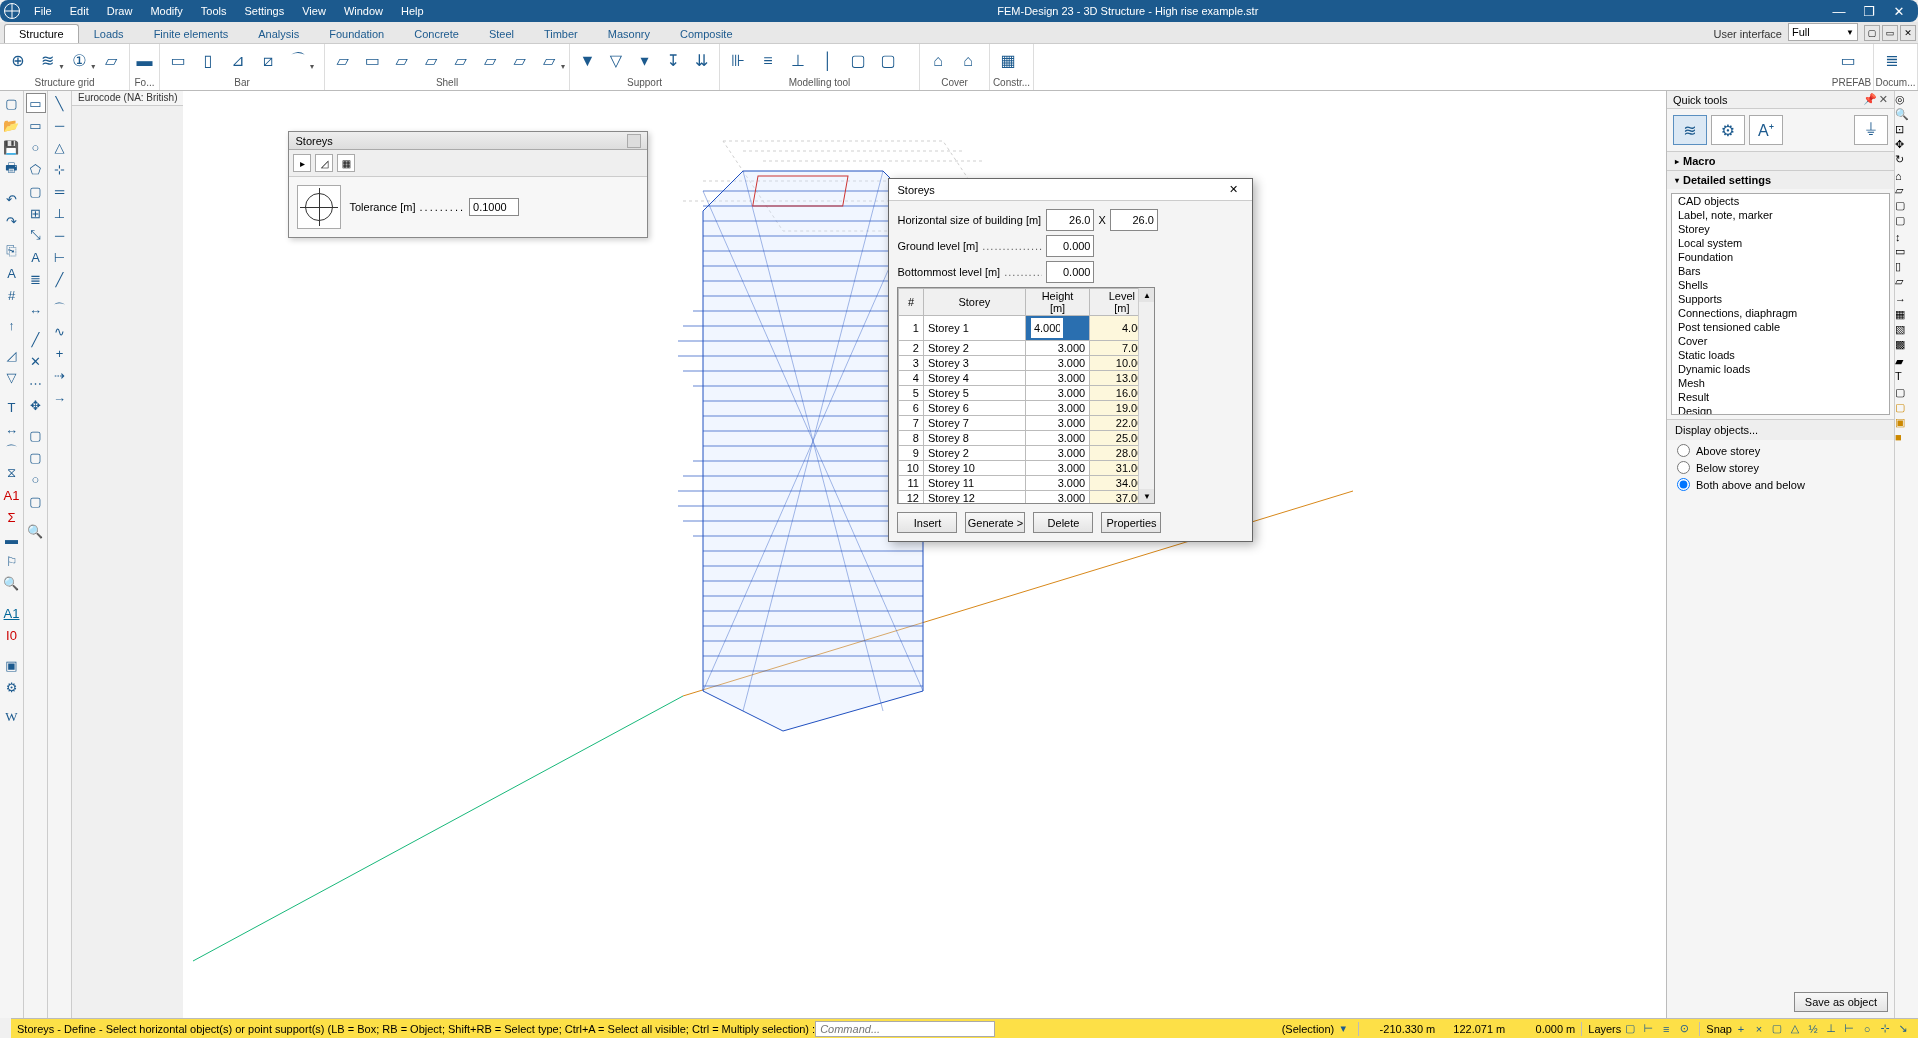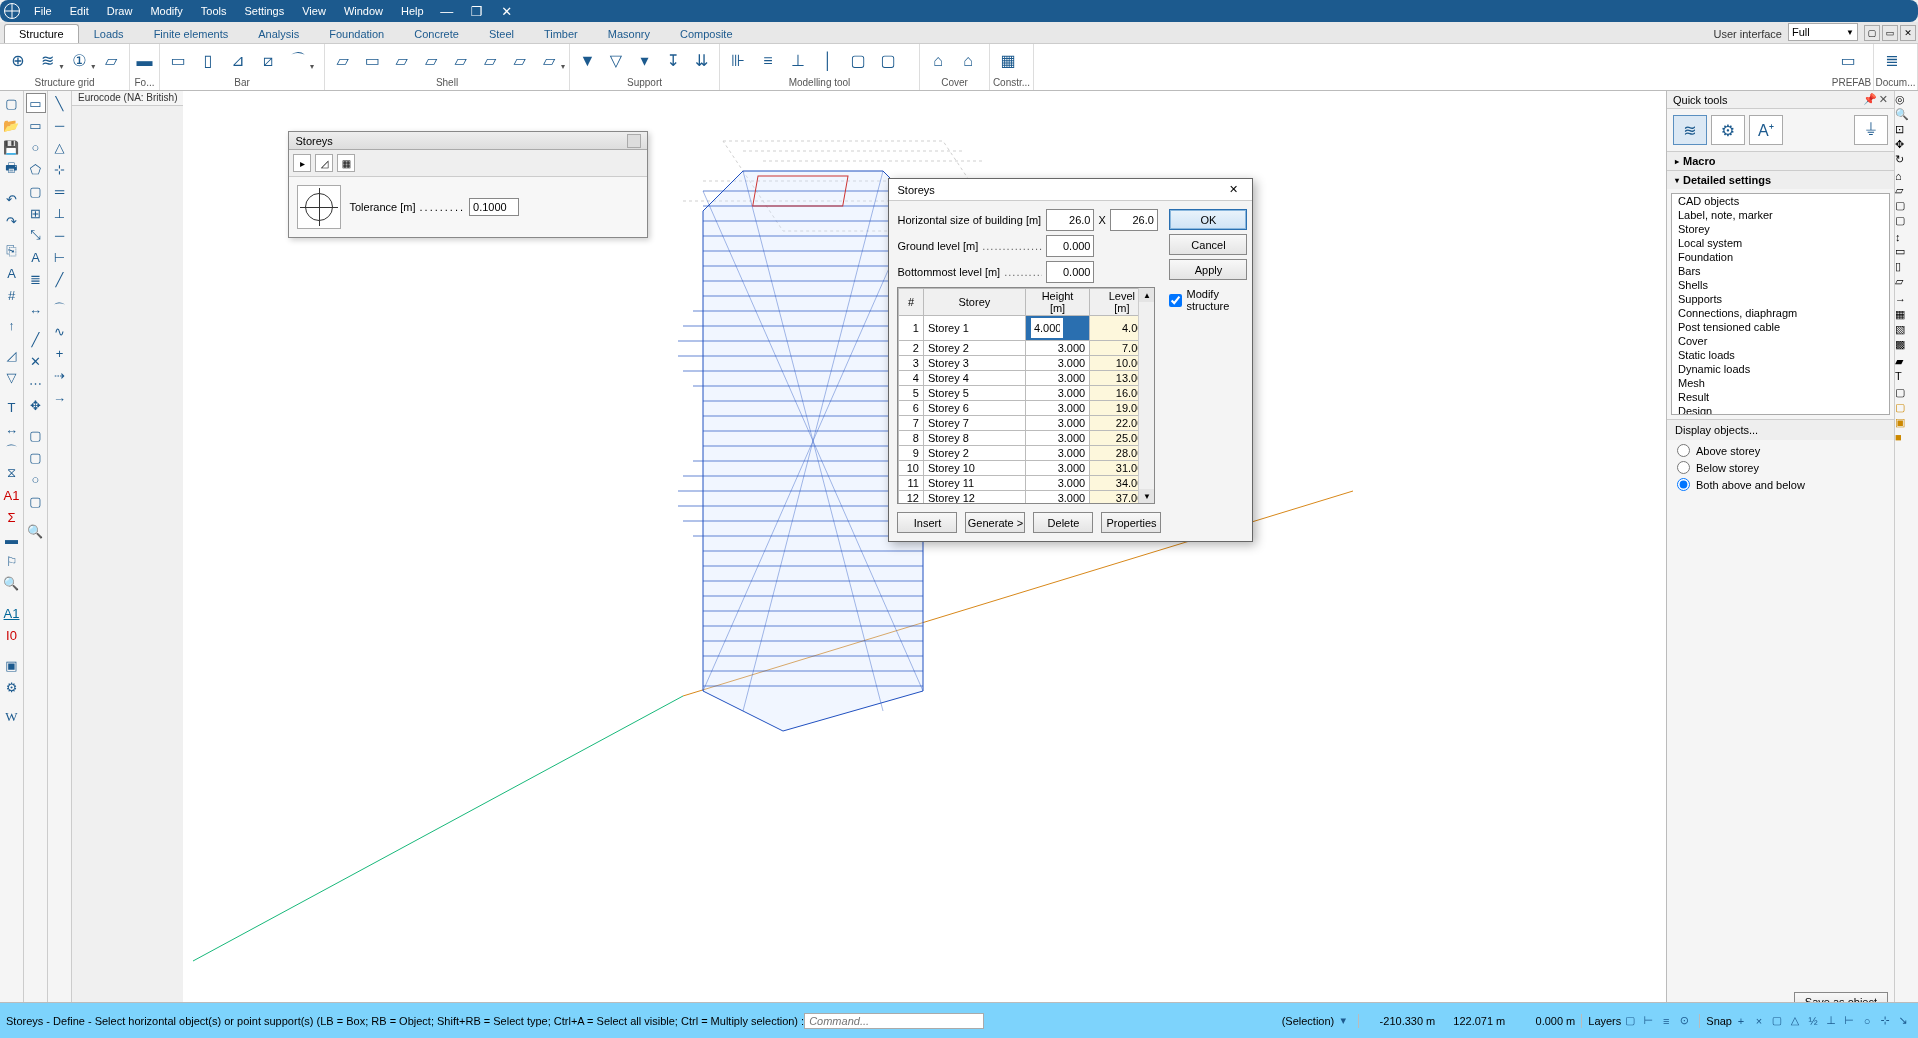--- a/index.html
+++ b/index.html
@@ -107,21 +107,21 @@
 .rp-sechdr { padding:3px 8px; background:#eee; display:flex; align-items:center; gap:4px; font-weight:bold; }
 .rp-list { background:#fff; border:1px solid #aaa; margin:4px; max-height:222px; overflow:auto; }
 .rp-list div { padding:1px 6px; }
 .rp-disp { padding:4px 8px; background:#eee; font-style:normal; }
 .rp-radios { padding:4px 10px; display:flex; flex-direction:column; gap:4px; }
 .rp-radios label { display:flex; align-items:center; gap:6px; }
 .rp-save { margin:auto 6px 6px auto; }
 .rp-save .btn { border:1px solid #888; background:linear-gradient(#f8f8f8,#e4e4e4); padding:3px 10px; }
 
 
-.statusbar { position:absolute; left:0; right:0; bottom:0; height:36px; background:#7dd3fc; border-top:1px solid #bbb; display:flex; align-items:center; padding:0 6px; font-size:10.5px; }
+.statusbar { position:absolute; left:11px; right:0; bottom:0; height:20px; background:#fde047; border-top:1px solid #bbb; display:flex; align-items:center; padding:0 6px; font-size:10.5px; }
 .statusbar .ssep { width:1px; height:14px; background:#bbb; margin:0 6px; }
 .statusbar input { border:1px solid #aaa; height:16px; width:180px; padding:0 4px; color:#888; font-style:italic; }
 .statusbar .coord { width:70px; text-align:right; }
 .statusbar .ico { width:16px; height:14px; display:inline-flex; align-items:center; justify-content:center; color:#1c5a8e; margin:0 1px; font-size:11px; }
 .statusbar .right { margin-left:auto; display:flex; align-items:center; }
 
 .chev { font-size:8px; }
 </style>
 </head>
 <body>
@@ -132,20 +132,21 @@
     <span>File</span>
     <span>Edit</span>
     <span>Draw</span>
     <span>Modify</span>
     <span>Tools</span>
     <span>Settings</span>
     <span>View</span>
     <span>Window</span>
     <span>Help</span>
   </div>
+  <div class="title">FEM-Design 23 - 3D Structure - High rise example.str</div>
   <div class="winbtns">
     <span>—</span>
     <span>❐</span>
     <span>✕</span>
   </div>
 </div>
 
 <div class="ribbon-tabs">
   <div class="tab active">Structure</div>
   <div class="tab">Loads</div>
@@ -549,29 +550,20 @@
                   <div class="dn">▼</div>
                 </div>
             </div>
             <div class="btnrow">
               <div class="btn">Insert</div>
               <div class="btn">Generate &gt;</div>
               <div class="btn">Delete</div>
               <div class="btn">Properties</div>
             </div>
           </div>
-          <div class="dlg-col">
-            <div class="btn primary">OK</div>
-            <div class="btn">Cancel</div>
-            <div class="btn">Apply</div>
-            <label style="display:flex;align-items:center;gap:4px;margin-top:4px">
-              <input type="checkbox" checked="" style="">
-                <span>Modify structure</span>
-            </label>
-          </div>
         </div>
       </div>
     </div>
     <div class="vscroll"></div>
     <div class="hscroll">
       <div class="arrow">◀</div>
       <div class="arrow">▶</div>
       <div class="tab-model">Model 1.</div>
       <div class="track"></div>
       <div class="arrow">▶</div>

